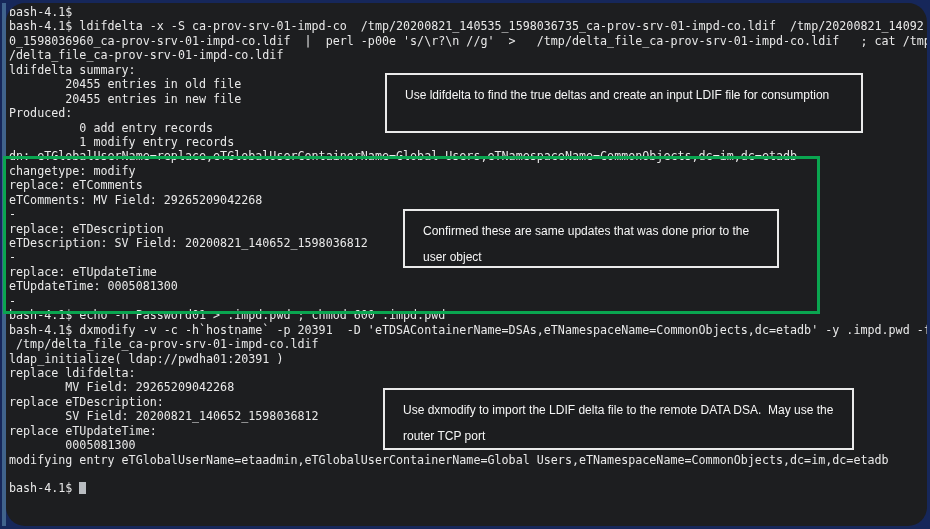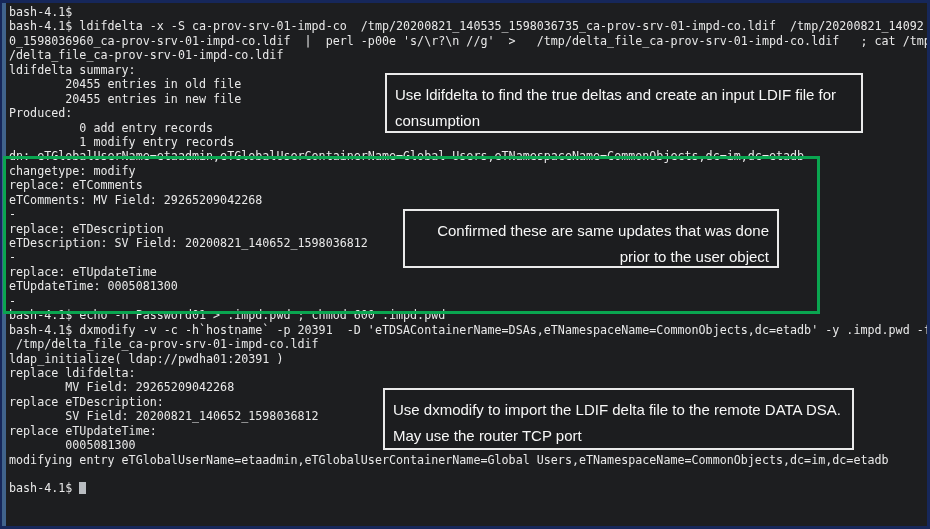--- a/index.html
+++ b/index.html
@@ -5,63 +5,63 @@
   html,body{margin:0;padding:0;}
   body{
     width:930px;height:529px;position:relative;overflow:hidden;
     background:#16275a;
     font-family:"DejaVu Sans Mono","Liberation Mono",monospace;
   }
   .page{position:absolute;inset:0;}
   .left-strip{position:absolute;left:2px;top:3px;bottom:3px;width:4px;background:#40638c;z-index:2;}
   .screen{
     position:absolute;top:3px;left:6px;right:3px;bottom:3px;
-    background:#1d1e20;padding:2px 0 0 3px;overflow:hidden;z-index:1;
+    background:#1d1e20;padding:2px 0 0 3px;overflow:hidden;z-index:1;border-radius:19px;
   }
   .tline{
     white-space:pre;font-size:11.7px;line-height:14.45px;height:14.45px;
     color:#e9e9e9;
   }
   .prompt-row{display:block;}
   .cursor{
     display:inline-block;width:7px;height:12px;background:#b9bdc1;
     vertical-align:-2px;
   }
   .green-rect{
     position:absolute;left:3px;top:156px;width:817px;height:158px;
     border:3px solid #0aa550;z-index:3;pointer-events:none;box-sizing:border-box;
   }
   .note{
     position:absolute;box-sizing:border-box;z-index:4;
     background:#1c1d1f;border:2px solid #eaeaea;color:#f7f7f7;
-    font-family:"Liberation Sans",sans-serif;font-size:15px;line-height:26px;
-    padding:7px 8px;white-space:pre-wrap;
+    font-family:"Liberation Sans",sans-serif;font-size:12px;line-height:26px;
+    padding:7px 18px;white-space:pre-wrap;
   }
   .note1{left:385px;top:73px;width:478px;height:60px;}
-  .note2{left:403px;top:209px;width:376px;height:59px;text-align:right;}
+  .note2{left:403px;top:209px;width:376px;height:59px;}
   .note3{left:383px;top:388px;width:471px;height:62px;}
 </style>
 </head>
 <body>
 
 <div class="page">
   <div class="left-strip"></div>
 
   <div class="screen">
     <div class="tline">bash-4.1$</div>
     <div class="tline">bash-4.1$ ldifdelta -x -S ca-prov-srv-01-impd-co  /tmp/20200821_140535_1598036735_ca-prov-srv-01-impd-co.ldif  /tmp/20200821_14092</div>
     <div class="tline">0_1598036960_ca-prov-srv-01-impd-co.ldif  |  perl -p00e 's/\r?\n //g'  &gt;   /tmp/delta_file_ca-prov-srv-01-impd-co.ldif   ; cat /tmp</div>
     <div class="tline">/delta_file_ca-prov-srv-01-impd-co.ldif</div>
     <div class="tline">ldifdelta summary:</div>
     <div class="tline">        20455 entries in old file</div>
     <div class="tline">        20455 entries in new file</div>
     <div class="tline">Produced:</div>
     <div class="tline">          0 add entry records</div>
     <div class="tline">          1 modify entry records</div>
-    <div class="tline">dn: eTGlobalUserName=etaadmin,eTGlobalUserContainerName=Global Users,eTNamespaceName=CommonObjects,dc=im,dc=etadb</div>
+    <div class="tline">dn: eTGlobalUserName=replace,eTGlobalUserContainerName=Global Users,eTNamespaceName=CommonObjects,dc=im,dc=etadb</div>
     <div class="tline">changetype: modify</div>
     <div class="tline">replace: eTComments</div>
     <div class="tline">eTComments: MV Field: 29265209042268</div>
     <div class="tline">-</div>
     <div class="tline">replace: eTDescription</div>
     <div class="tline">eTDescription: SV Field: 20200821_140652_1598036812</div>
     <div class="tline">-</div>
     <div class="tline">replace: eTUpdateTime</div>
     <div class="tline">eTUpdateTime: 0005081300</div>
     <div class="tline">-</div>

